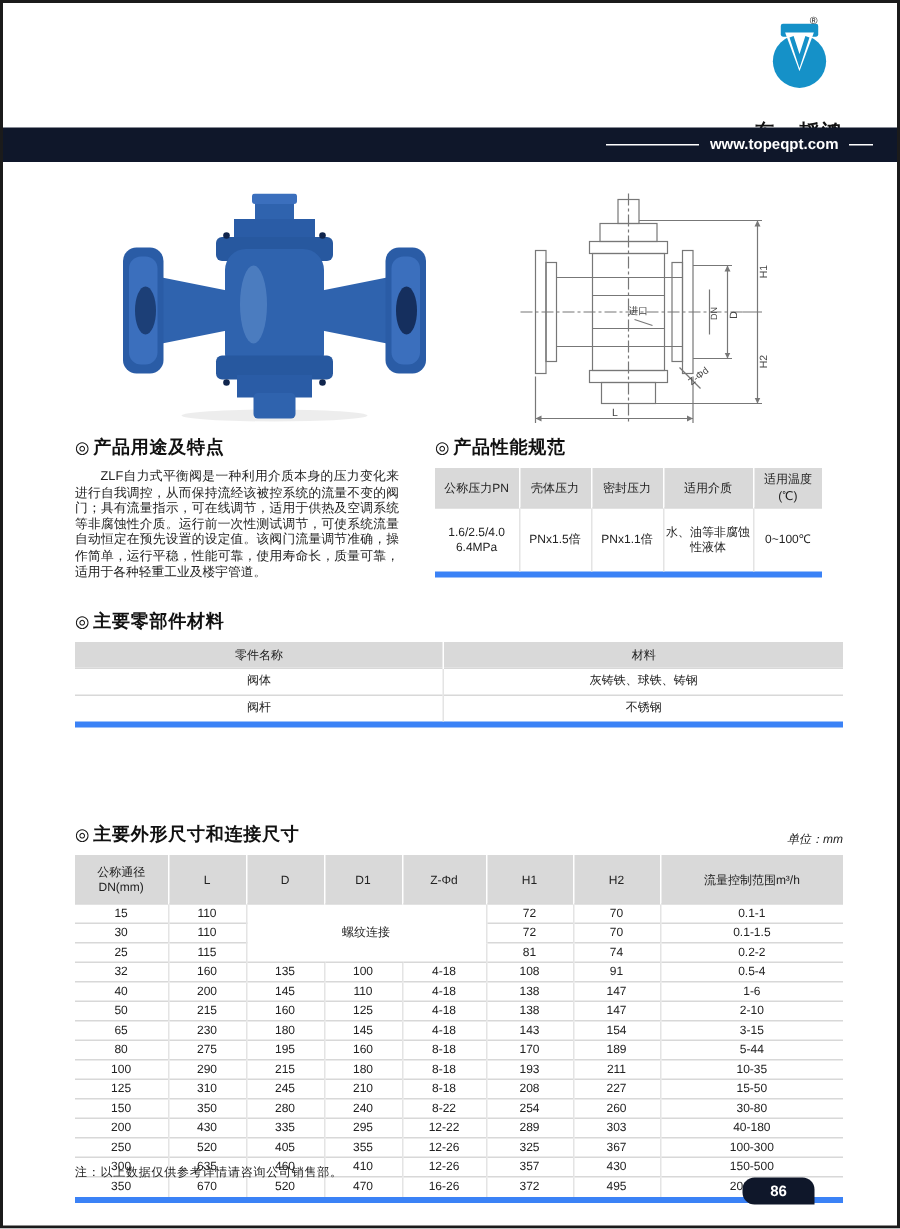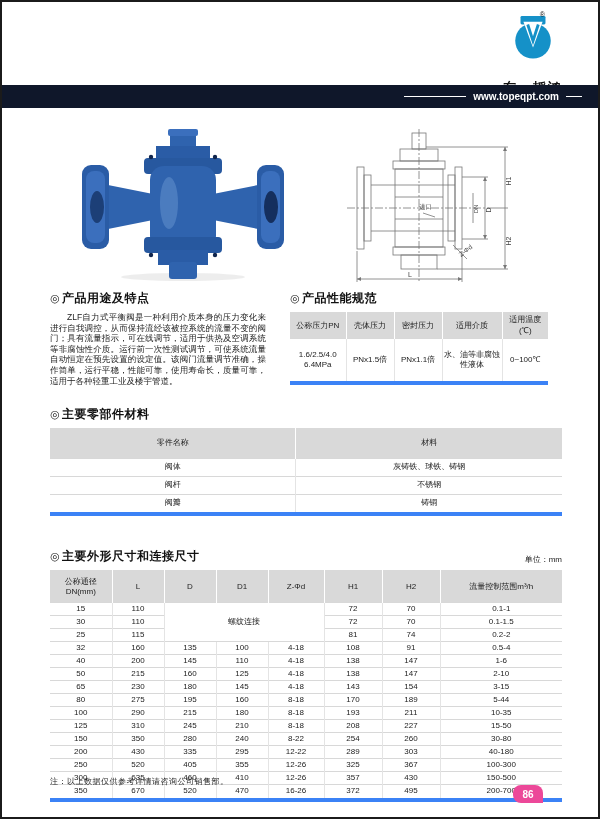--- a/index.html
+++ b/index.html
@@ -29,40 +29,40 @@
   .marker { font-size:11px; font-weight:normal; }
 
   .features { position:absolute; left:48px; top:288px; width:216px; }
   .features-body { margin-top:5px; font-size:8.5px; line-height:10.6px; color:#222;
                    text-align:justify; text-indent:2em; }
 
   .perf { position:absolute; left:288px; top:288px; width:258px; }
   .materials { position:absolute; left:48px; top:404px; width:512px; }
   .dims { position:absolute; left:48px; top:546px; width:512px; }
   .dims-titlebar { display:flex; justify-content:space-between; align-items:flex-end; }
-  .unit-label { font-size:8px; color:#222; }
+  .unit-label { font-size:8px; color:#222;font-style:italic; }
 
   .tbl-wrap { margin-top:5px; border-bottom:4px solid #3b82f6; }
   table { width:100%; border-collapse:collapse; table-layout:fixed; }
   th { background:#d9d9d9; font-weight:normal; font-size:8px; color:#222;
        padding:2px 1px; text-align:center; }
   th + th { border-left:1px solid #fff; }
   td { font-size:8px; color:#222; text-align:center; padding:1.5px 1px;
        border-top:1px solid #d8d8d8; vertical-align:middle; line-height:1.25; }
   td + td { border-left:1px solid #e4e4e4; }
   .perf td { height:42px; }
   .perf th { height:18px; }
   .materials td { height:18px; }
-  .materials th { height:30px;text-align:center; }
+  .materials th { height:17px;text-align:center; }
   .dims th { height:13px; padding:6px; }
   .dims td { height:13px; padding:0 1px; }
 
   .footnote { position:absolute; left:48px; top:774px; font-size:8px; color:#222; letter-spacing:0.5px; }
-  .page-badge { position:absolute; right:55px; top:783px; width:30px; height:18px;
-                background:#ec4899; color:#fff; font-size:10px; font-weight:bold;
+  .page-badge { position:absolute; right:55px; top:783px; width:48px; height:18px;
+                background:#0f172a; color:#fff; font-size:10px; font-weight:bold;
                 display:flex; align-items:center; justify-content:center;
                 border-radius:8px 8px 0 8px; }
 </style>
 </head>
 <body>
 
 <div class="page">
 
 
   <div class="logo-wrap">
@@ -247,24 +247,20 @@
         </thead>
         <tbody>
             <tr>
               <td>阀体</td>
               <td>灰铸铁、球铁、铸钢</td>
             </tr>
             <tr>
               <td>阀杆</td>
               <td>不锈钢</td>
             </tr>
-            <tr>
-              <td>阀瓣</td>
-              <td>铸铜</td>
-            </tr>
           </tbody>
       </table>
     </div>
   </div>
 
   <div class="dims">
     <div class="dims-titlebar">
       <div class="section-title">
         <span class="marker">◎</span>
         <span>主要外形尺寸和连接尺寸</span>

